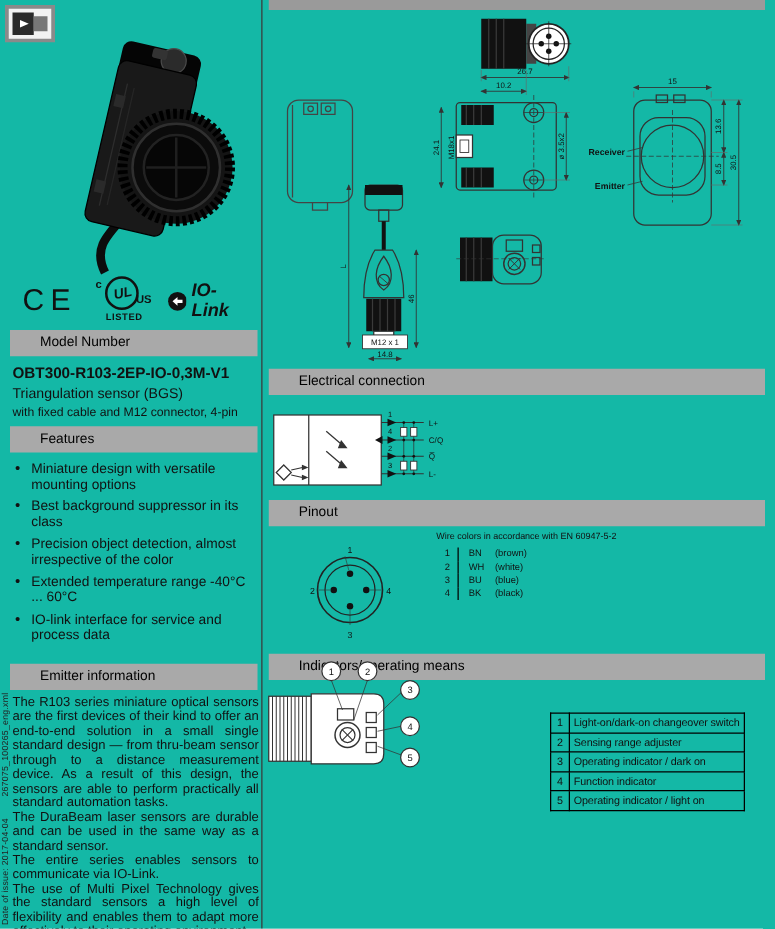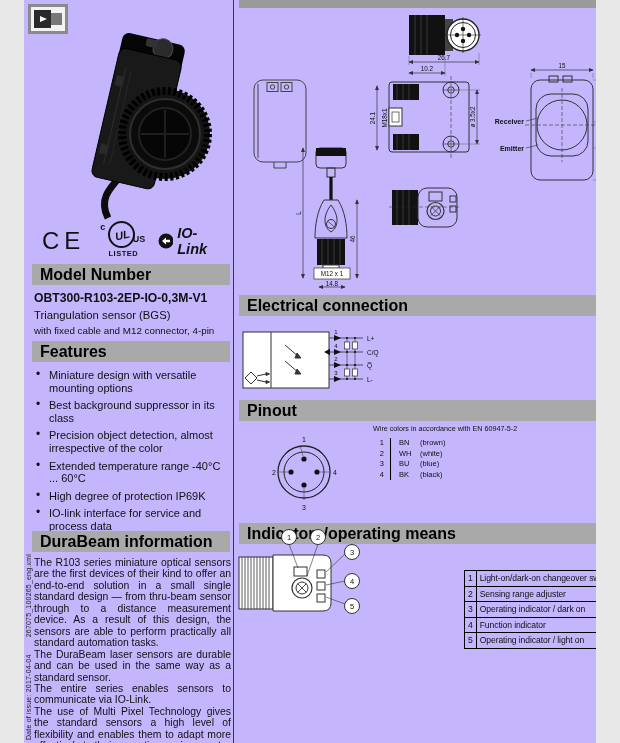--- a/index.html
+++ b/index.html
@@ -1,24 +1,24 @@
 <!DOCTYPE html>
 <html><head>
 <meta charset="utf-8">
 <style>
   * { margin:0; padding:0; box-sizing:border-box; }
   html,body { background:#e8e8e8; }
   .page {
-    position:relative; width:572px; height:743px; background:#c4b5fd;
+    position:relative; width:620px; height:743px; background:#14b8a6;
     font-family:"Liberation Sans", sans-serif; color:#111; overflow:hidden;
     margin:0 auto;
   }
   .hdr {
-    position:absolute; background:#a9a9a9; color:#000; font-weight:bold;
-    font-size:16px; line-height:21px; height:21px; padding-left:8px;
+    position:absolute; background:#a9a9a9; color:#000; font-weight:normal;
+    font-size:11px; line-height:21px; height:21px; padding-left:24px;
   }
   .divider { position:absolute; left:209px; top:0; width:1px; height:743px; background:#3a3a3a; }
   .topbar  { position:absolute; left:215px; top:0; width:397px; height:8px; background:#9a9a9a; }
   .sidebar-note {
     position:absolute; left:1px; top:548px; height:192px;
     writing-mode:vertical-rl; transform:rotate(180deg);
     font-size:7px; color:#222; white-space:pre; letter-spacing:.2px;
   }
   
   .model-number { position:absolute; left:10px; top:291px; font-weight:bold; font-size:12.2px; }
@@ -119,25 +119,24 @@
   <div class="model-number">OBT300-R103-2EP-IO-0,3M-V1</div>
   <div class="model-type">Triangulation sensor (BGS)</div>
   <div class="model-conn">with fixed cable and M12 connector, 4-pin</div>
 
   <div class="hdr" style="left:8px;top:341px;width:198px">Features</div>
   <ul class="features-list">
     <li>Miniature design with versatile mounting options</li>
     <li>Best background suppressor in its class</li>
     <li>Precision object detection, almost irrespective of the color</li>
     <li>Extended temperature range -40°C ... 60°C</li>
-    <li>High degree of protection IP69K</li>
     <li>IO-link interface for service and process data</li>
   </ul>
 
-  <div class="hdr" style="left:8px;top:531px;width:198px">DuraBeam information</div>
+  <div class="hdr" style="left:8px;top:531px;width:198px">Emitter information</div>
   <div class="prodinfo">
     <p>The R103 series miniature optical sensors are the first devices of their kind to offer an end-to-end solution in a small single standard design — from thru-beam sensor through to a distance measurement device. As a result of this design, the sensors are able to perform practically all standard automation tasks.</p>
     <p>The DuraBeam laser sensors are durable and can be used in the same way as a standard sensor.</p>
     <p>The entire series enables sensors to communicate via IO-Link.</p>
     <p>The use of Multi Pixel Technology gives the standard sensors a high level of flexibility and enables them to adapt more effectively to their operating environment.</p>
   </div>
 
   <svg width="397" height="282" viewBox="0 0 397 282" style="position:absolute;left:215px;top:10px">
     <defs>
       <marker id="mA" markerWidth="7" markerHeight="6" refX="6" refY="3" orient="auto-start-reverse">

